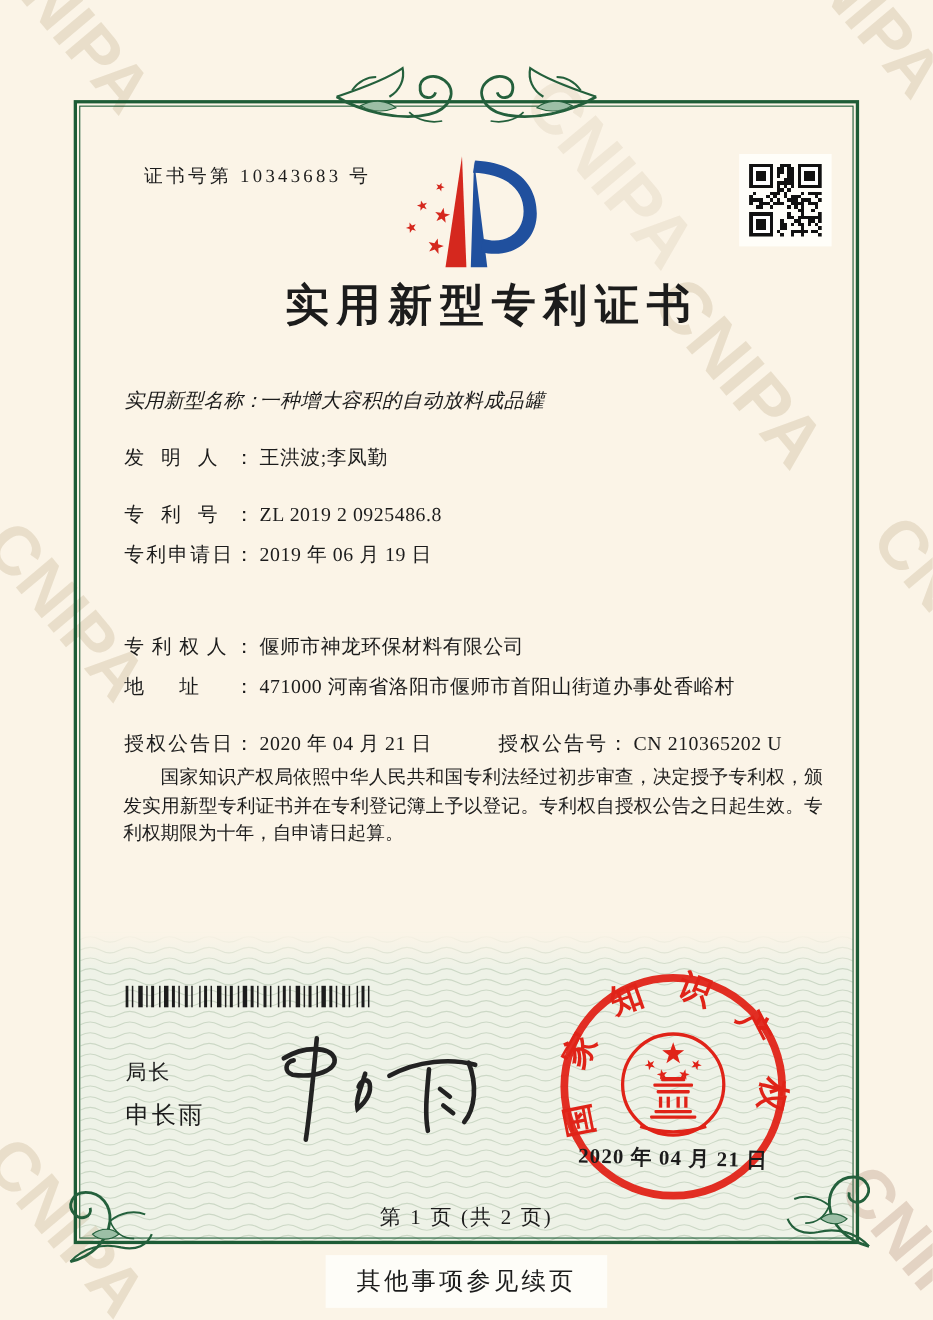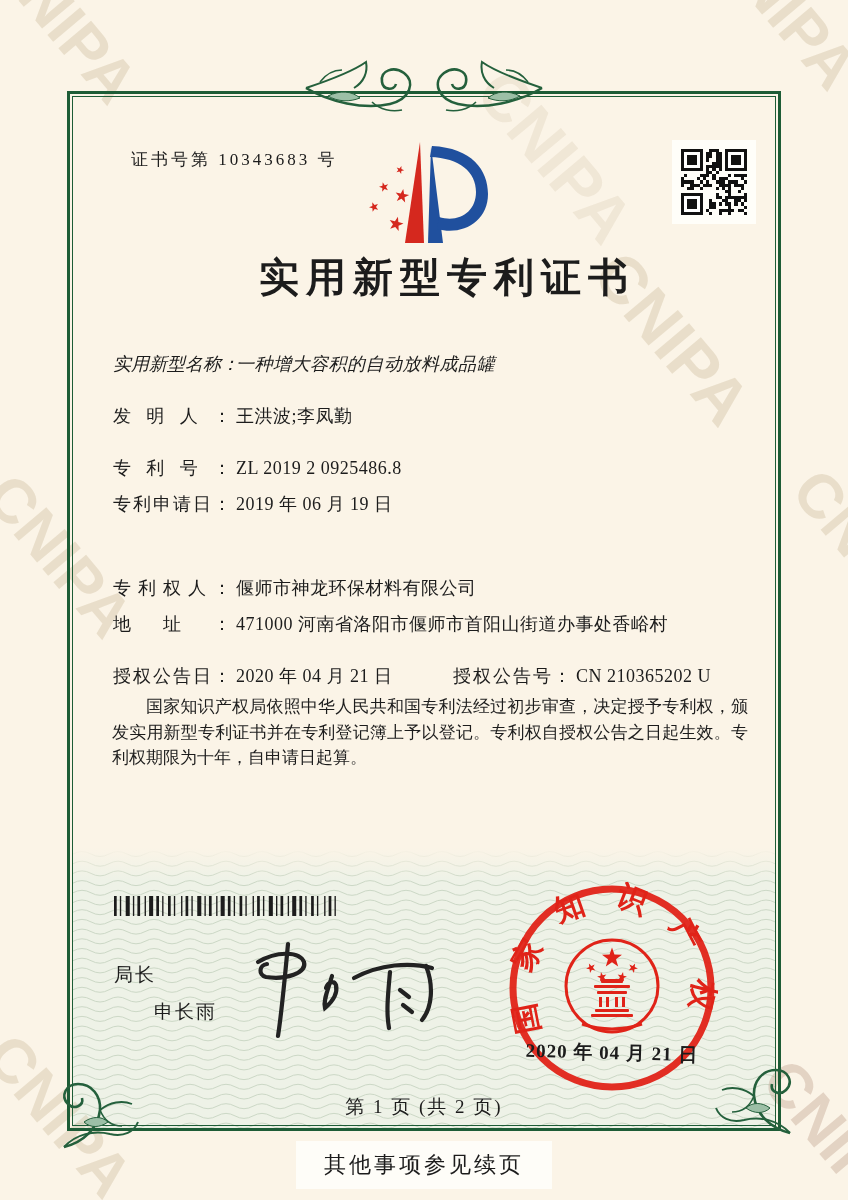--- a/index.html
+++ b/index.html
@@ -23,21 +23,21 @@
   .title{position:absolute;left:67px;top:250px;width:760px;margin:0;text-align:center;font-size:40px;font-weight:700;letter-spacing:7px;z-index:4;}
   .fields{position:absolute;left:113px;top:352px;width:650px;z-index:4;font-size:18px;}
   .frow{position:absolute;left:0;width:650px;white-space:nowrap;}
   .flabel{display:inline-block;width:118px;text-align:justify;text-align-last:justify;-moz-text-align-last:justify;}
   .fvalue{margin-left:5px;letter-spacing:0.5px;}
   .pair2{position:absolute;left:340px;top:0;}
   .body-text{position:absolute;left:112px;top:694px;width:636px;z-index:4;}
   .body-text p{margin:0;font-size:17px;line-height:25.5px;text-indent:2em;text-align:justify;}
   .barcode{position:absolute;left:114px;top:896px;z-index:4;}
   .director-title{position:absolute;left:114px;top:962px;font-size:19px;letter-spacing:2px;z-index:4;}
-  .director-name{position:absolute;left:114px;top:999px;font-size:19px;letter-spacing:2px;z-index:4;margin-left:40px;}
+  .director-name{position:absolute;left:114px;top:999px;font-size:22px;letter-spacing:2px;z-index:4;}
   .autograph{position:absolute;left:228px;top:938px;z-index:4;}
   .seal{position:absolute;left:506px;top:882px;z-index:5;}
   .seal-date{position:absolute;left:506px;top:1040px;width:212px;text-align:center;font-size:19px;font-weight:600;letter-spacing:1px;transform:rotate(1.5deg);z-index:6;}
   .page-no{position:absolute;left:67px;top:1094px;width:714px;text-align:center;font-size:19px;letter-spacing:2px;z-index:4;}
   .cont-note{position:absolute;left:50%;transform:translateX(-50%);top:1141px;background:#fefdf8;padding:9px 28px;font-size:22px;letter-spacing:3px;z-index:4;}
   .defs-hidden{position:absolute;width:0;height:0;overflow:hidden;}
 </style>
 </head>
 <body>
 

